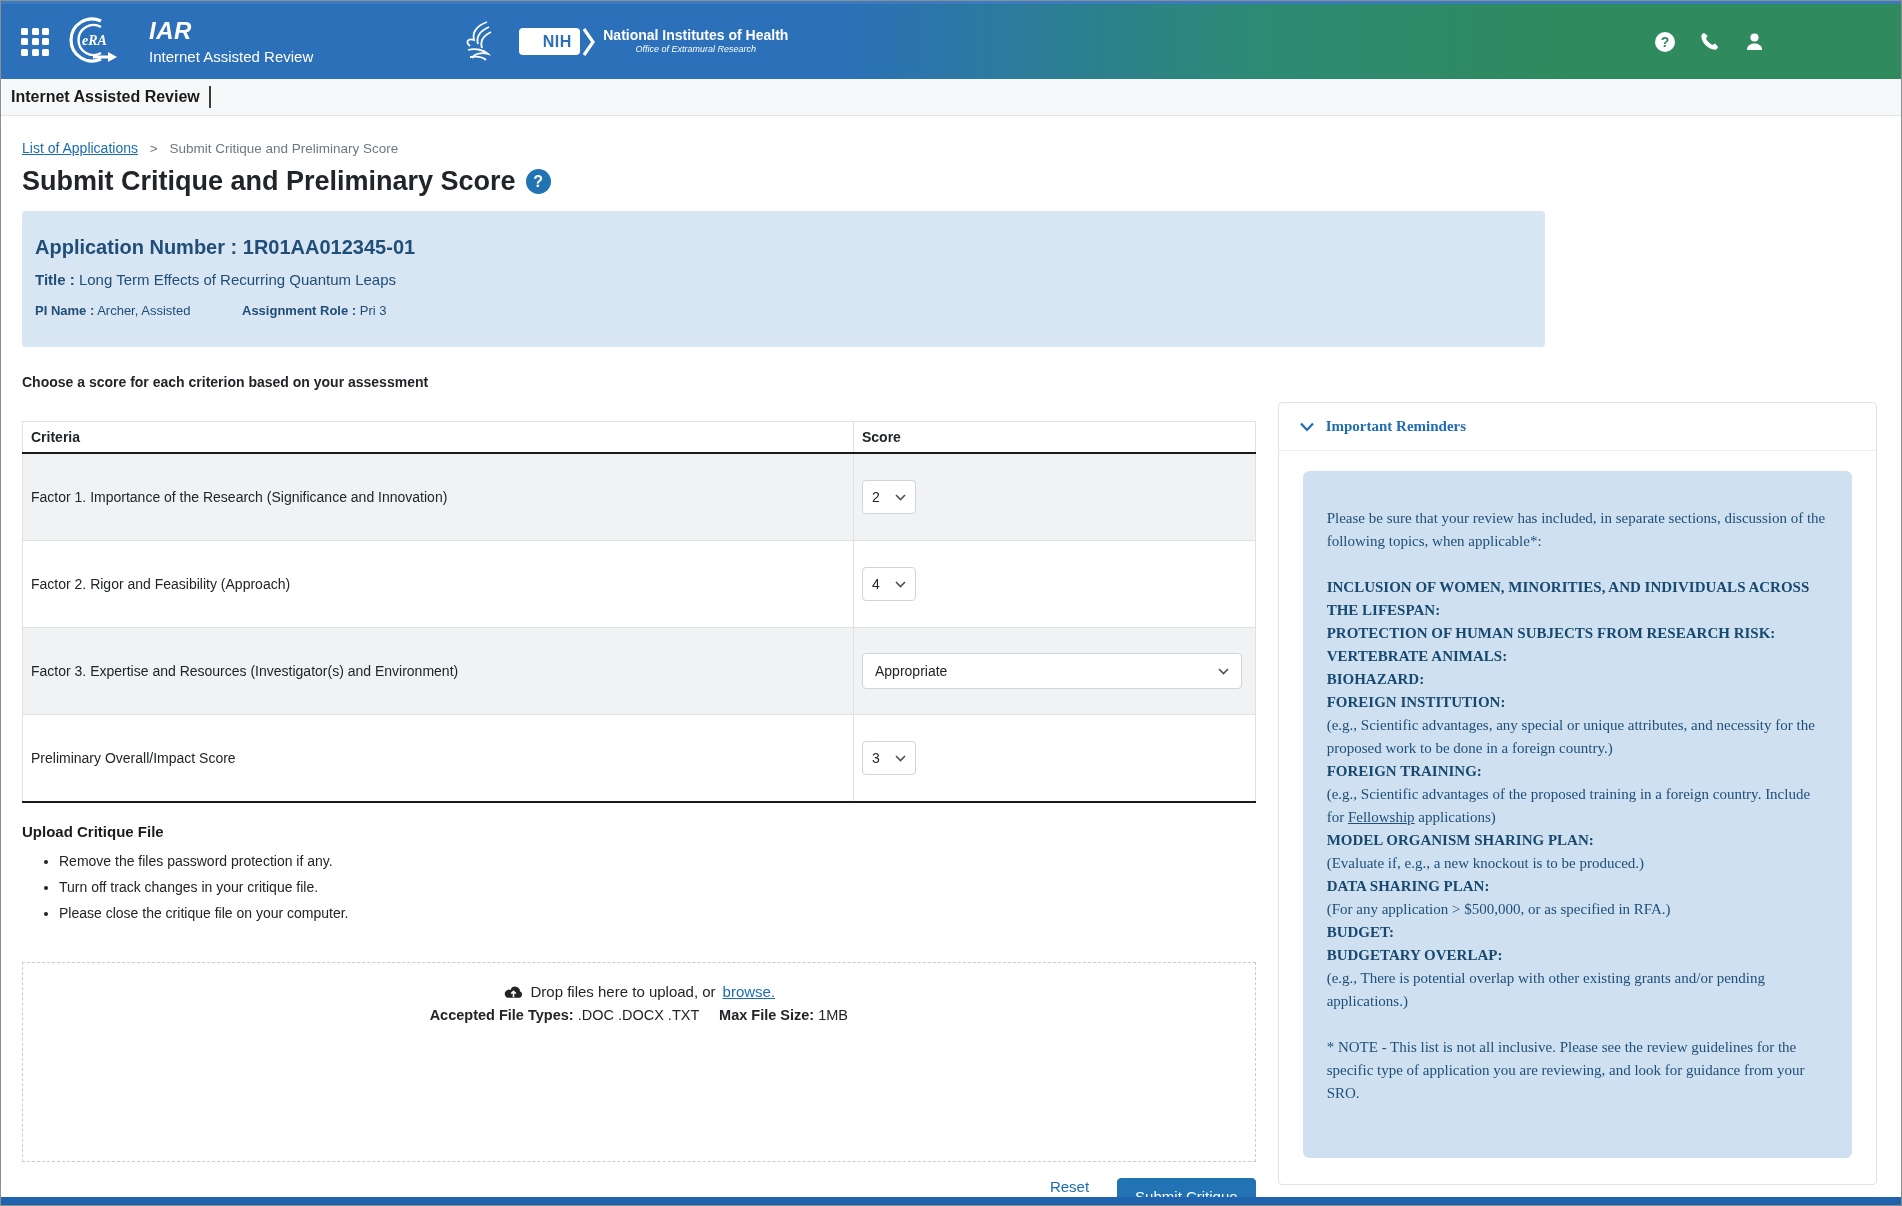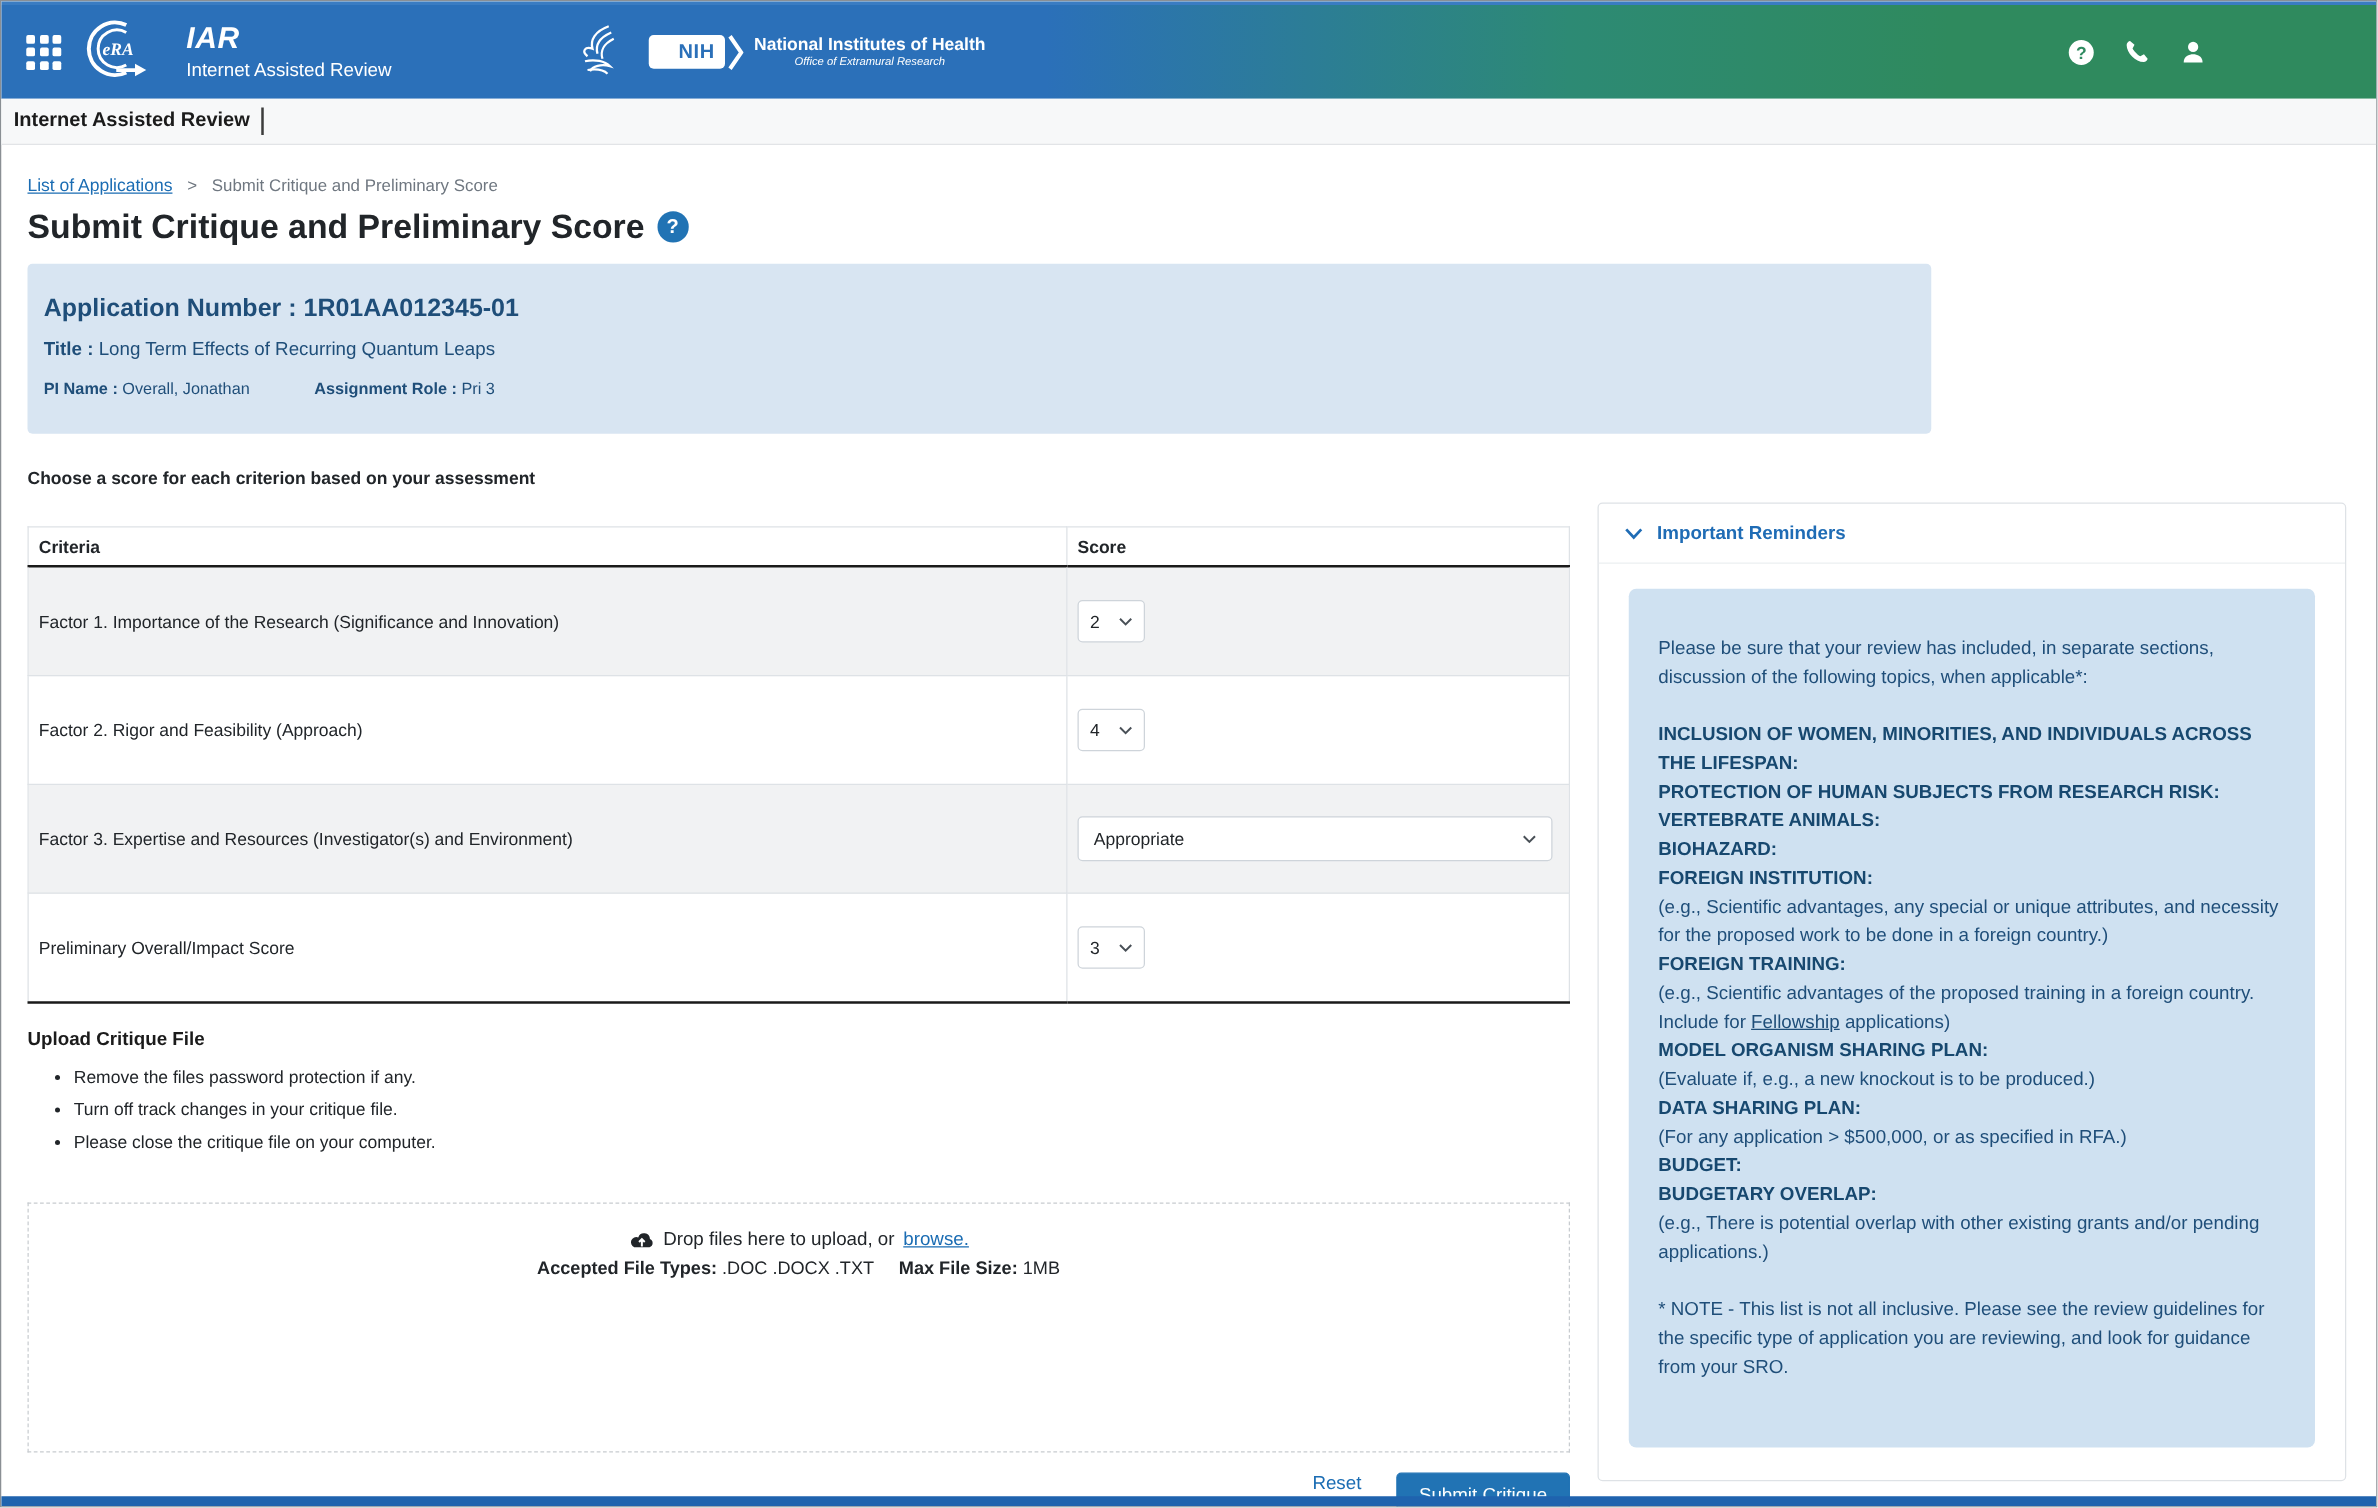--- a/index.html
+++ b/index.html
@@ -113,21 +113,21 @@
   .actions{margin-top:16px; display:flex; justify-content:flex-end; align-items:flex-start; gap:28px;}
   .reset-link{font-size:15px; color:var(--link-blue,#1a6cb3); cursor:pointer;}
   .submit-btn{
     background:var(--accent-blue,#2173b4); color:#fff; border:1px solid var(--accent-blue,#2173b4);
     border-radius:4px; font-size:15px; padding:9px 17px; cursor:pointer;
     font-family:"Liberation Sans", sans-serif;
   }
   
   aside.reminders{
     width:600px; box-sizing:border-box; margin-left:22px; margin-top:29px;
-    background:#fff; border:1px solid #dee2e6; border-radius:4px;
+    background:#fff; border:1px solid #dee2e6; border-radius:4px;font-family:Liberation Serif, serif;
   }
   .rem-head{
     display:flex; align-items:center; gap:11px; padding:15px 20px;
     border-bottom:1px solid #eceff1; color:#1f6cb5; font-weight:700; font-size:15px; cursor:pointer;
   }
   .rem-body{
     margin:20px 24px 26px; background:var(--reminder-bg,#cfe1f1); border-radius:6px;
     padding:36px 24px 53px; color:var(--navy-text,#1f4e79); font-size:15px; line-height:23px;
   }
   .rem-intro{margin-bottom:23px;}
@@ -225,21 +225,21 @@
       <div class="app-line1">
         <span>Application Number :</span>
         <span>1R01AA012345-01</span>
       </div>
       <div class="app-line2">
         <span class="lbl">Title :</span>
         <span>Long Term Effects of Recurring Quantum Leaps</span>
       </div>
       <div class="app-line3">
         <span class="lbl">PI Name :</span>
-        <span>Overall, Jonathan</span>
+        <span>Archer, Assisted</span>
         <span class="role-group">
           <span class="lbl">Assignment Role :</span>
           <span>Pri 3</span>
         </span>
       </div>
     </div>
 
     <div class="mainrow">
       <div class="leftcol">
 

